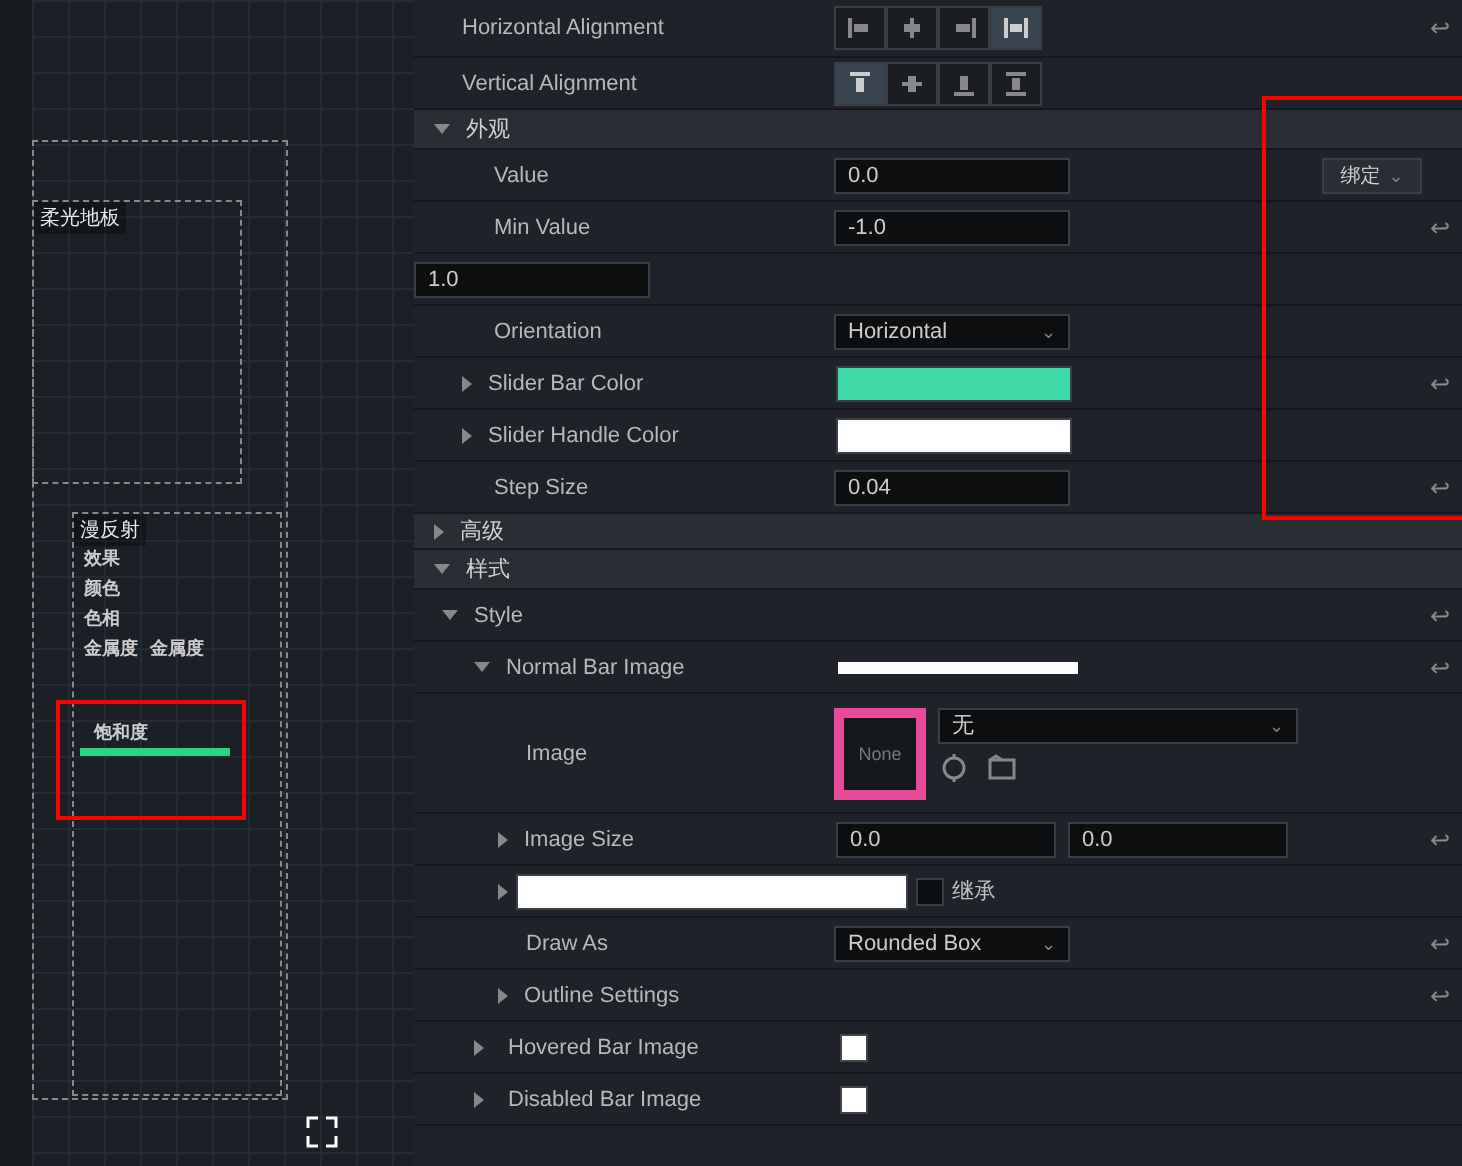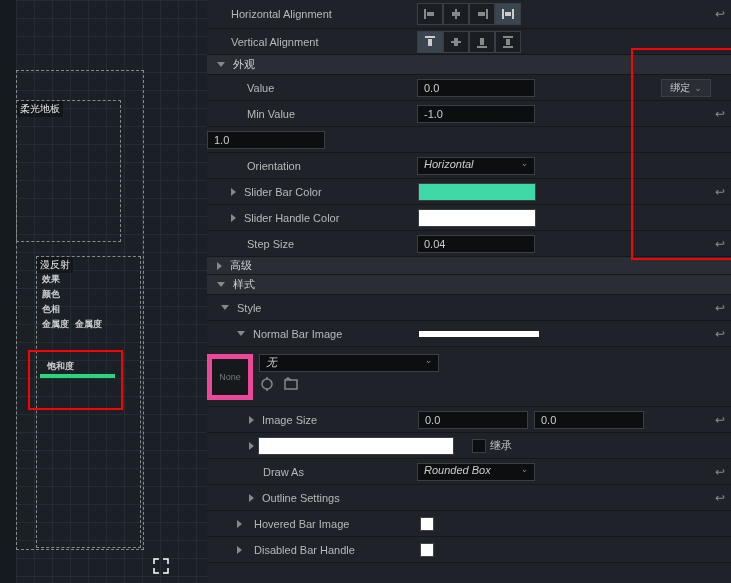--- a/index.html
+++ b/index.html
@@ -21,21 +21,21 @@
 .propLabel { width: 210px; padding-left: 24px; color: #b8b8b8; }
 .propLabel.i1 { padding-left: 40px; }
 .propLabel.i2 { padding-left: 56px; }
 .inputCtl { background: #0c0e10; border: 1px solid #3a3f45; color: #ccc; height: 18px; padding: 0 6px; font-size: 11px; }
 .num { width: 118px; }
 .num2 { width: 110px; }
 .swatch { width: 118px; height: 18px; border: 1px solid #3a3f45; }
 .sw-teal { background: #3fd9a8; }
 .sw-white { background: #ffffff; }
 .sw-sm { width: 14px; height: 14px; border: 1px solid #444; margin-right: 6px; }
-.select { width: 118px; height: 18px; background: #0c0e10; border: 1px solid #3a3f45; color: #ccc; display: flex; justify-content: space-between; padding: 0 6px; cursor: pointer; font-style: italic; }
+.select { width: 118px; height: 18px; background: #0c0e10; border: 1px solid #3a3f45; color: #ccc; display: flex; align-items: center; justify-content: space-between; padding: 0 6px; cursor: pointer; }
 .selectL { width: 180px; }
 .chev { font-size: 9px; color: #888; }
 .reset { position: absolute; right: 6px; color: #888; cursor: pointer; font-size: 12px; }
 .redbox2 { position: absolute; left: 424px; top: 48px; width: 160px; height: 212px; border: 2px solid #ff0000; z-index: 5; pointer-events: none; }
 .bindBtn { position: absolute; right: 20px; width: 50px; height: 18px; background: #2a2e34; border: 1px solid #3a3f45; color: #ccc; display: flex; align-items: center; justify-content: center; gap: 4px; cursor: pointer; font-size: 10px; }
 .alignBtns { display: flex; gap: 0; }
 .abtn { width: 26px; height: 22px; border: 1px solid #3a3f45; background: #1a1d21; display: flex; align-items: center; justify-content: center; cursor: pointer; }
 .abtn.sel { background: #3a454f; }
 .thumb { width: 46px; height: 46px; background: #16191c; border: 5px solid #ec4899; display: flex; align-items: center; justify-content: center; color: #777; font-size: 9px; }
 .thumbrow { display: flex; gap: 6px; align-items: flex-start; padding: 6px 0; }
@@ -212,20 +212,21 @@
   </div>
 
   <div class="row">
     <span class="tri" style="margin-left:30px"></span>
     <span class="propLabel" style="width:174px;padding-left:8px">Normal Bar Image</span>
     <div class="barPrev"></div>
     <span class="reset">↩</span>
   </div>
 
   <div class="row" style="height:60px;align-items:center">
+    <span class="propLabel i2">Image</span>
     <div class="thumbrow">
       <div class="thumb">None</div>
       <div>
         <div class="select selectL">
             <span>无</span>
             <span class="chev">⌄</span>
           </div>
         <div class="iconrow">
           <div class="icn"><svg viewBox="0 0 16 16">
                 <circle cx="8" cy="8" r="5"></circle>
@@ -244,21 +245,21 @@
     <span class="triR" style="margin-left:42px"></span>
     <span class="propLabel" style="width:160px;padding-left:4px">Image Size</span>
     <input class="inputCtl num2" value="0.0" style="">
     <input class="inputCtl num2" style="margin-left: 6px;" value="0.0">
     <span class="reset">↩</span>
   </div>
 
   <div class="row">
     <span class="triR" style="margin-left:42px"></span>
     <div class="swatch sw-white" style="width:196px"></div>
-    <div style="display:flex;align-items:center;margin-left:18px">
+    <div style="display:flex;align-items:center;margin-left:4px">
       <div class="chk"></div>
       <span style="margin-left:4px">继承</span>
     </div>
   </div>
 
   <div class="row">
     <span class="propLabel i2">Draw As</span>
     <div class="select">
         <span>Rounded Box</span>
         <span class="chev">⌄</span>
@@ -273,17 +274,17 @@
   </div>
 
   <div class="row">
     <span class="triR" style="margin-left:30px"></span>
     <span class="propLabel" style="width:174px;padding-left:8px">Hovered Bar Image</span>
     <div class="sw-white sw-sm"></div>
   </div>
 
   <div class="row">
     <span class="triR" style="margin-left:30px"></span>
-    <span class="propLabel" style="width:174px;padding-left:8px">Disabled Bar Handle</span>
+    <span class="propLabel" style="width:174px;padding-left:8px">Disabled Bar Image</span>
     <div class="sw-white sw-sm"></div>
   </div>
 
 </div>
 
 </body></html>

